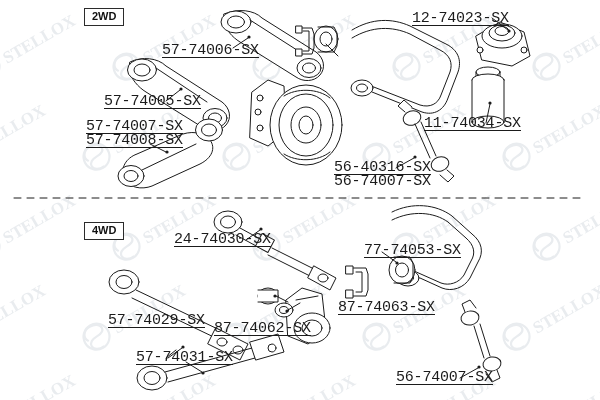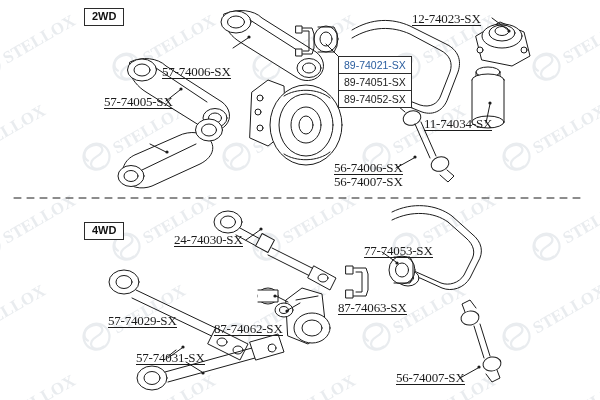--- a/index.html
+++ b/index.html
@@ -19,22 +19,22 @@
   .wm-text{
     font-family:"Liberation Serif", serif;
     font-weight:bold;
     fill:#e9ecef;
   }
   .wm-stroke{fill:none;stroke:#e9ecef;stroke-width:2.2;}
 
   
   .lbl{
     position:absolute;
-    font-family:Liberation Serif, serif;
-    font-size:13px;
+    font-family:Liberation Mono, monospace;
+    font-size:15px;
     color:#1b1b1b;
     white-space:nowrap;
     letter-spacing:-0.2px;
     line-height:13px;
   }
   .lbl.u{border-bottom:1px solid #1b1b1b;padding-bottom:0px;}
   .lbl.stack{display:block;}
   .lbl.stack > span{display:block;}
   .lbl.stack > span.u{border-bottom:1px solid #1b1b1b;}
 
@@ -321,39 +321,38 @@
       <path d="M166,358 L176,350"></path>
     </g>
   </svg>
 
   <div class="layer" id="labels">
 
     <div class="mode" style="left:84px;top:8px;">2WD</div>
 
     <div class="mode" style="left:84px;top:222px;">4WD</div>
 
-    <div class="lbl u" style="left:162px;top:44px;margin-top:21px;">57-74006-SX</div>
+    <div class="lbl u" style="left:162px;top:44px;">57-74006-SX</div>
 
     <div class="lbl u" style="left:104px;top:95px;">57-74005-SX</div>
 
+    <div class="lbl stack" style="left:86px;top:120px;">
+      <span class="u">57-74007-SX</span>
+      <span class="u">57-74008-SX</span>
+    </div>
 
     <div class="lbl u" style="left:412px;top:12px;">12-74023-SX</div>
 
     <div class="lbl u" style="left:424px;top:117px;">11-74034-SX</div>
 
     <div class="lbl stack" style="left:334px;top:161px;">
-      <span class="u">56-74006-SX</span>
+      <span class="u">56-40316-SX</span>
       <span>56-74007-SX</span>
     </div>
 
-    <div class="callout" style="left:338px;top:56px;">
-      <div class="row hot">89-74021-SX</div>
-      <div class="row">89-74051-SX</div>
-      <div class="row">89-74052-SX</div>
-    </div>
 
     <div class="lbl u" style="left:174px;top:233px;">24-74030-SX</div>
 
     <div class="lbl u" style="left:108px;top:314px;">57-74029-SX</div>
 
     <div class="lbl u" style="left:136px;top:351px;">57-74031-SX</div>
 
     <div class="lbl u" style="left:214px;top:296px;margin-top:26px;">87-74062-SX</div>
 
     <div class="lbl u" style="left:338px;top:301px;">87-74063-SX</div>

